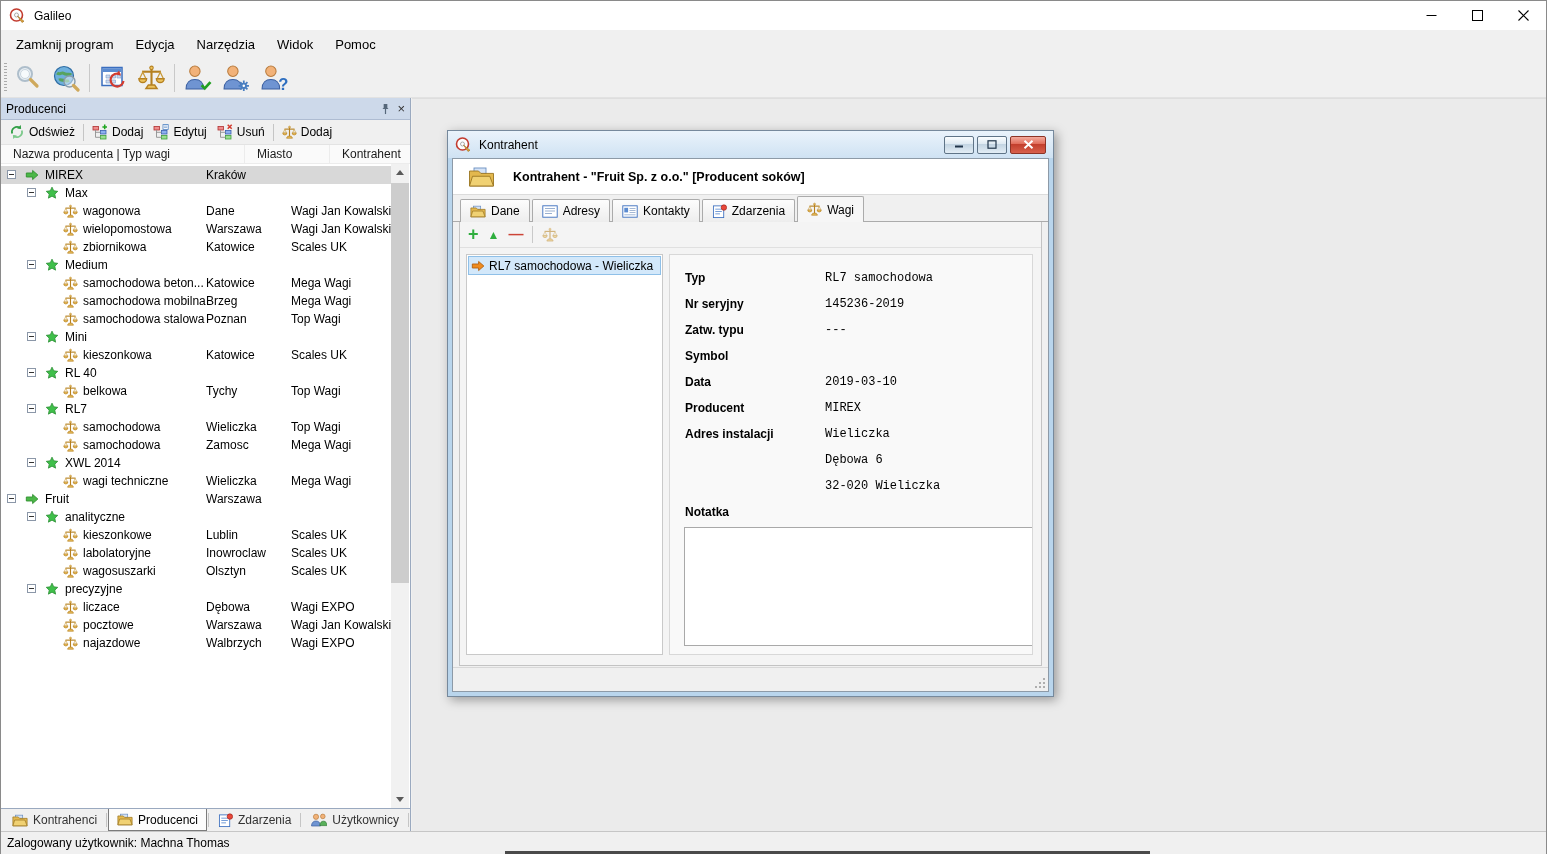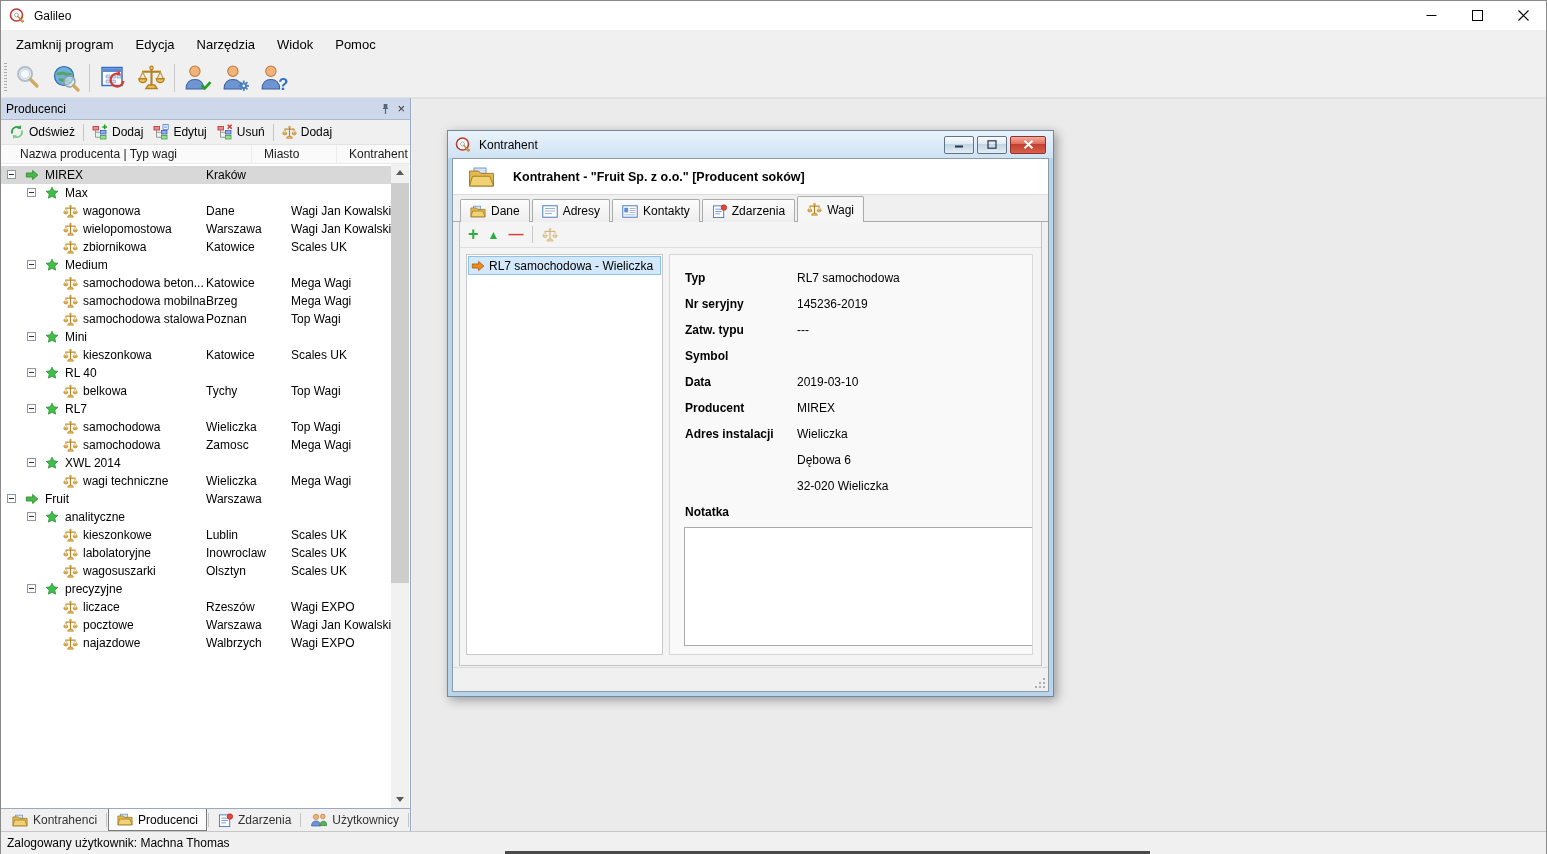--- a/index.html
+++ b/index.html
@@ -42,21 +42,21 @@
   .ph-x { font-size:13px; color:#333; line-height:10px; }
 
   .panel-toolbar { height:25px; background:#f0f0f0; border-bottom:1px solid #e3e3e3;
                    display:flex; align-items:center; padding-left:3px; }
   .ptb-btn { display:flex; align-items:center; gap:4px; padding:2px 5px; font-size:12px; }
   .ptb-sep { width:1px; height:17px; background:#c5c5c5; margin:0 3px; }
 
   .grid-header { height:19px; display:flex; background:#fafafa; border-bottom:1px solid #ececec;
                  font-size:12px; color:#1a1a1a; }
   .gh-cell { padding:2px 0 0 12px; border-right:1px solid #ececec; overflow:hidden; white-space:nowrap; }
-  .gh-0 { width:244px;margin-left:7px; } .gh-1 { width:85px; } .gh-2 { flex:1; border-right:none; }
+  .gh-0 { width:244px; } .gh-1 { width:85px; } .gh-2 { flex:1; border-right:none; }
 
   #tree { position:absolute; top:66px; left:0; right:19px; bottom:23px; background:#fff;
           overflow:hidden; padding-top:2px; }
   .trow { position:relative; height:18px; }
   .trow.selected { background:#d8d8d8; }
   .exp { position:absolute; top:4px; width:9px; height:9px; background:#fff; border:1px solid #8b97a8; }
   .exp::after { content:""; position:absolute; left:1px; right:1px; top:3px; height:1px; background:#333; }
   .tic { position:absolute; top:2px; }
   .tic svg { display:block; }
   .tlabel { position:absolute; top:2px; white-space:nowrap; }
@@ -117,21 +117,21 @@
 
   .wlist { position:absolute; left:6px; top:32px; bottom:10px; width:197px; background:#fff;
            border:1px solid #c9c9c9; }
   .wlist-item { height:19px; margin:1px; background:#d3e8fa; border:1px solid #8fc0e8;
                 display:flex; align-items:center; gap:4px; padding:0 2px; white-space:nowrap; overflow:hidden; }
 
   .wdetails { position:absolute; left:209px; right:8px; top:32px; bottom:10px; background:#f9f9f9;
               border:1px solid #d8d8d8; padding-top:11px; overflow:hidden; }
   .drow { position:relative; }
   .dlabel { position:absolute; left:15px; top:5px; font-weight:bold; }
-  .dval { position:absolute; left:127px; white-space:nowrap; }
+  .dval { position:absolute; left:155px; white-space:nowrap;font-family:Liberation Mono, monospace; }
   .note-label { position:relative; height:24px; }
   .note-area { display:block; margin:3px 0 0 14px; width:354px; height:119px; background:#fff;
                border:1px solid #a9a9a9; resize:none; outline:none;
                font-family:"Liberation Sans",sans-serif; font-size:12px; }
 
   .dlg-status { position:absolute; left:0; right:0; bottom:0; height:24px; background:#f0f0f0;
                 border-top:1px solid #d8d8d8; }
   .grip { position:absolute; right:2px; bottom:2px; }
 
   
@@ -664,21 +664,21 @@
                 <path d="M8 2.2v10" stroke="#b58020" stroke-width="1.2" fill="none"></path>
                 <path d="M2.6 4.4h10.8" stroke="#b58020" stroke-width="1.2" fill="none"></path>
                 <path d="M0.8 8.4h4.4a2.2 2.2 0 0 1-4.4 0z" fill="#eec45f" stroke="#b58020" stroke-width=".8"></path>
                 <path d="M10.8 8.4h4.4a2.2 2.2 0 0 1-4.4 0z" fill="#eec45f" stroke="#b58020" stroke-width=".8"></path>
                 <path d="M1.3 8.2L3 4.7l1.7 3.5M11.3 8.2L13 4.7l1.7 3.5" fill="none" stroke="#c89a3a" stroke-width=".7"></path>
                 <path d="M4.8 14h6.4l-1.4-2H6.2z" fill="#eec45f" stroke="#b58020" stroke-width=".8"></path>
                 <circle cx="8" cy="2.2" r="1" fill="#eec45f" stroke="#b58020" stroke-width=".6"></circle>
               </svg>
             </span>
             <span class="tlabel" style="left:82px">liczace</span>
-            <span class="tcity">Rzeszów</span>
+            <span class="tcity">Dębowa</span>
             <span class="tcontr">Wagi EXPO</span>
           </div>
           <div class="trow">
             <span class="tic" style="left:62px">
               <svg width="15" height="15" viewBox="0 0 16 16">
                 <path d="M8 2.2v10" stroke="#b58020" stroke-width="1.2" fill="none"></path>
                 <path d="M2.6 4.4h10.8" stroke="#b58020" stroke-width="1.2" fill="none"></path>
                 <path d="M0.8 8.4h4.4a2.2 2.2 0 0 1-4.4 0z" fill="#eec45f" stroke="#b58020" stroke-width=".8"></path>
                 <path d="M10.8 8.4h4.4a2.2 2.2 0 0 1-4.4 0z" fill="#eec45f" stroke="#b58020" stroke-width=".8"></path>
                 <path d="M1.3 8.2L3 4.7l1.7 3.5M11.3 8.2L13 4.7l1.7 3.5" fill="none" stroke="#c89a3a" stroke-width=".7"></path>

